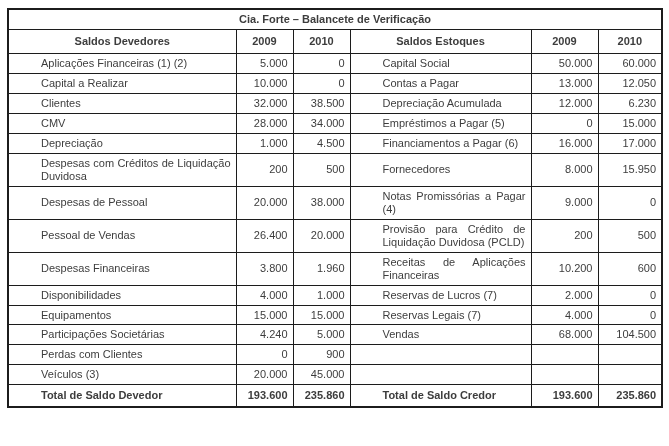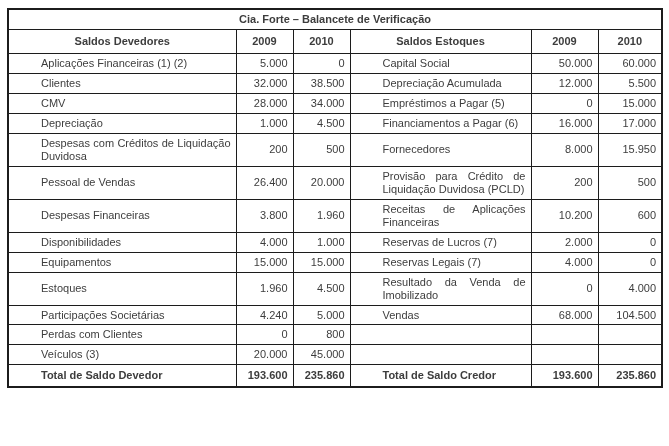--- a/index.html
+++ b/index.html
@@ -92,26 +92,34 @@
     <tbody>
         <tr>
           <td class="name">Aplicações Financeiras (1) (2)</td>
           <td class="num">5.000</td>
           <td class="num">0</td>
           <td class="name">Capital Social</td>
           <td class="num">50.000</td>
           <td class="num">60.000</td>
         </tr>
         <tr>
+          <td class="name">Capital a Realizar</td>
+          <td class="num">10.000</td>
+          <td class="num">0</td>
+          <td class="name">Contas a Pagar</td>
+          <td class="num">13.000</td>
+          <td class="num">12.050</td>
+        </tr>
+        <tr>
           <td class="name">Clientes</td>
           <td class="num">32.000</td>
           <td class="num">38.500</td>
           <td class="name">Depreciação Acumulada</td>
           <td class="num">12.000</td>
-          <td class="num">5.500</td>
+          <td class="num">6.230</td>
         </tr>
         <tr>
           <td class="name">CMV</td>
           <td class="num">28.000</td>
           <td class="num">34.000</td>
           <td class="name">Empréstimos a Pagar (5)</td>
           <td class="num">0</td>
           <td class="num">15.000</td>
         </tr>
         <tr>
@@ -124,20 +132,28 @@
         </tr>
         <tr>
           <td class="name">Despesas com Créditos de Liquidação Duvidosa</td>
           <td class="num">200</td>
           <td class="num">500</td>
           <td class="name">Fornecedores</td>
           <td class="num">8.000</td>
           <td class="num">15.950</td>
         </tr>
         <tr>
+          <td class="name">Despesas de Pessoal</td>
+          <td class="num">20.000</td>
+          <td class="num">38.000</td>
+          <td class="name">Notas Promissórias a Pagar (4)</td>
+          <td class="num">9.000</td>
+          <td class="num">0</td>
+        </tr>
+        <tr>
           <td class="name">Pessoal de Vendas</td>
           <td class="num">26.400</td>
           <td class="num">20.000</td>
           <td class="name">Provisão para Crédito de Liquidação Duvidosa (PCLD)</td>
           <td class="num">200</td>
           <td class="num">500</td>
         </tr>
         <tr>
           <td class="name">Despesas Financeiras</td>
           <td class="num">3.800</td>
@@ -156,39 +172,31 @@
         </tr>
         <tr>
           <td class="name">Equipamentos</td>
           <td class="num">15.000</td>
           <td class="num">15.000</td>
           <td class="name">Reservas Legais (7)</td>
           <td class="num">4.000</td>
           <td class="num">0</td>
         </tr>
         <tr>
-          <td class="name">Estoques</td>
-          <td class="num">1.960</td>
-          <td class="num">4.500</td>
-          <td class="name">Resultado da Venda de Imobilizado</td>
-          <td class="num">0</td>
-          <td class="num">4.000</td>
-        </tr>
-        <tr>
           <td class="name">Participações Societárias</td>
           <td class="num">4.240</td>
           <td class="num">5.000</td>
           <td class="name">Vendas</td>
           <td class="num">68.000</td>
           <td class="num">104.500</td>
         </tr>
         <tr>
           <td class="name">Perdas com Clientes</td>
           <td class="num">0</td>
-          <td class="num">800</td>
+          <td class="num">900</td>
           <td class="name"></td>
           <td class="num"></td>
           <td class="num"></td>
         </tr>
         <tr>
           <td class="name">Veículos (3)</td>
           <td class="num">20.000</td>
           <td class="num">45.000</td>
           <td class="name"></td>
           <td class="num"></td>

